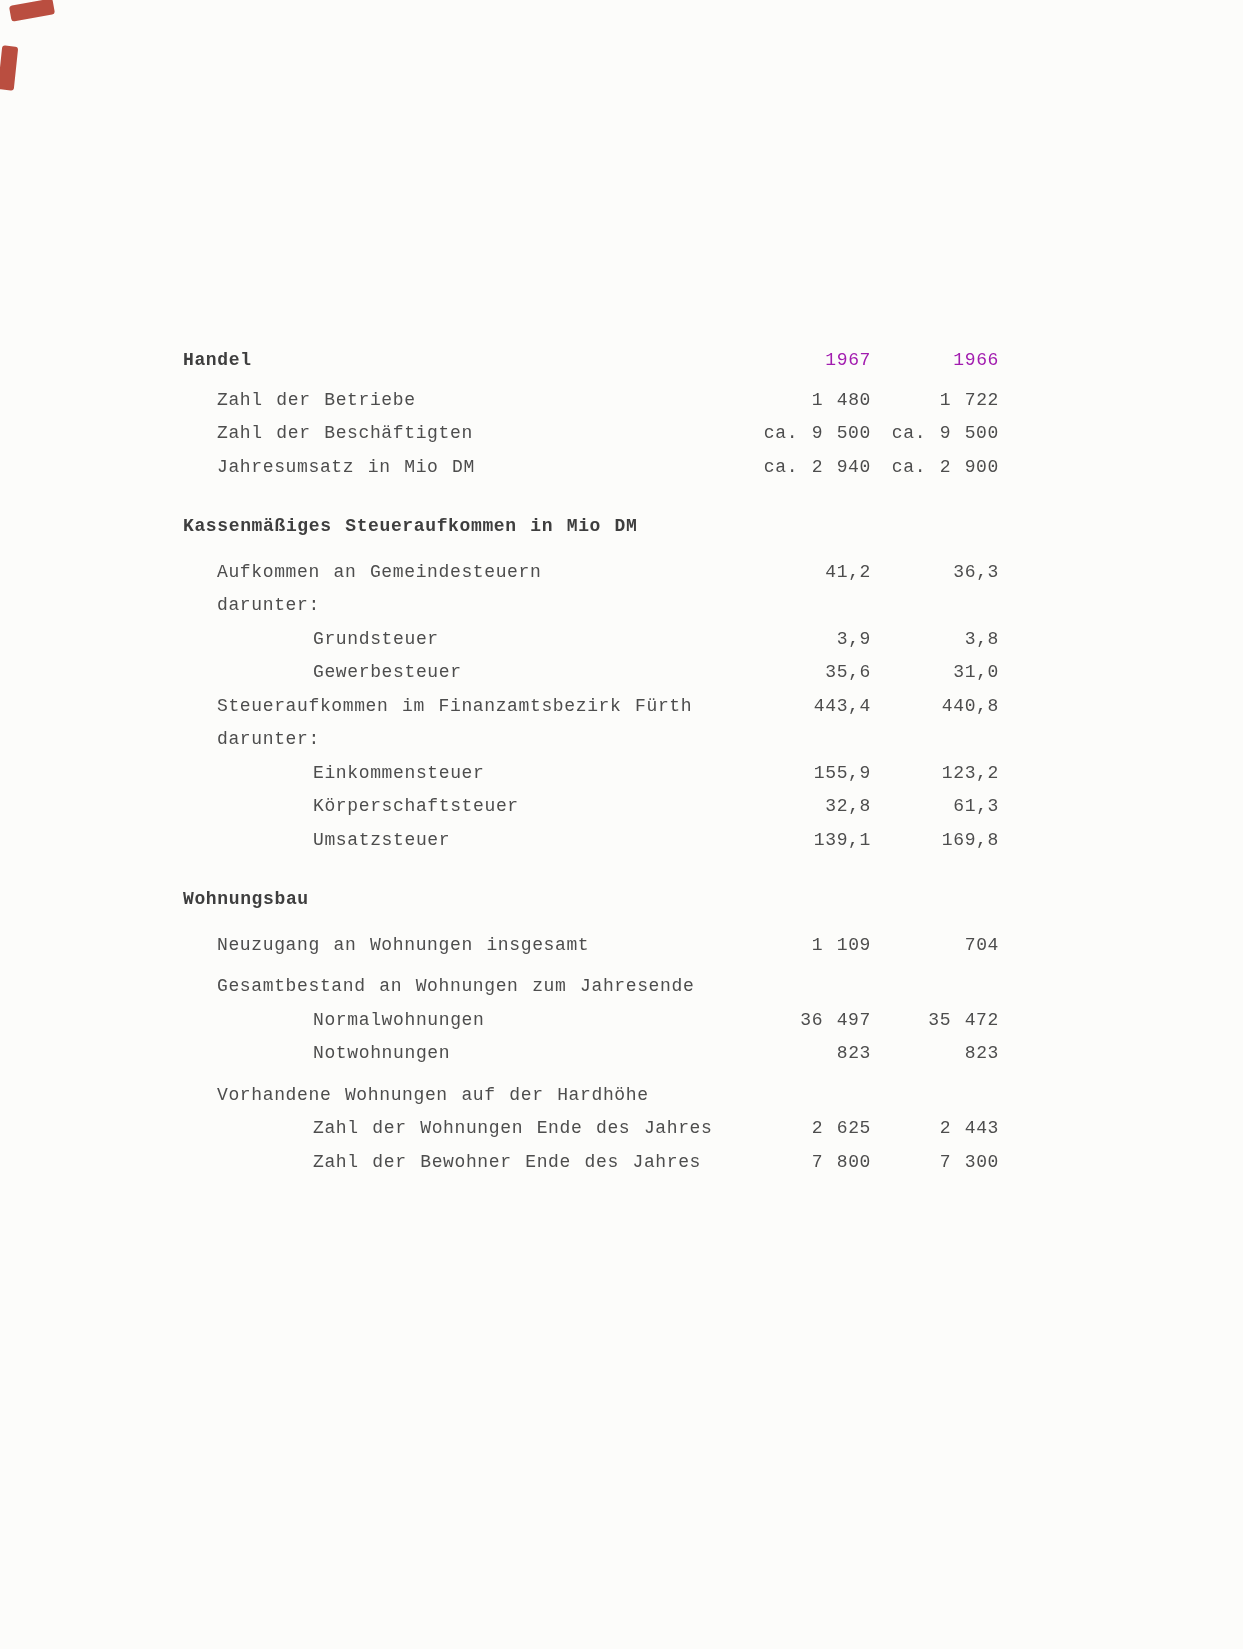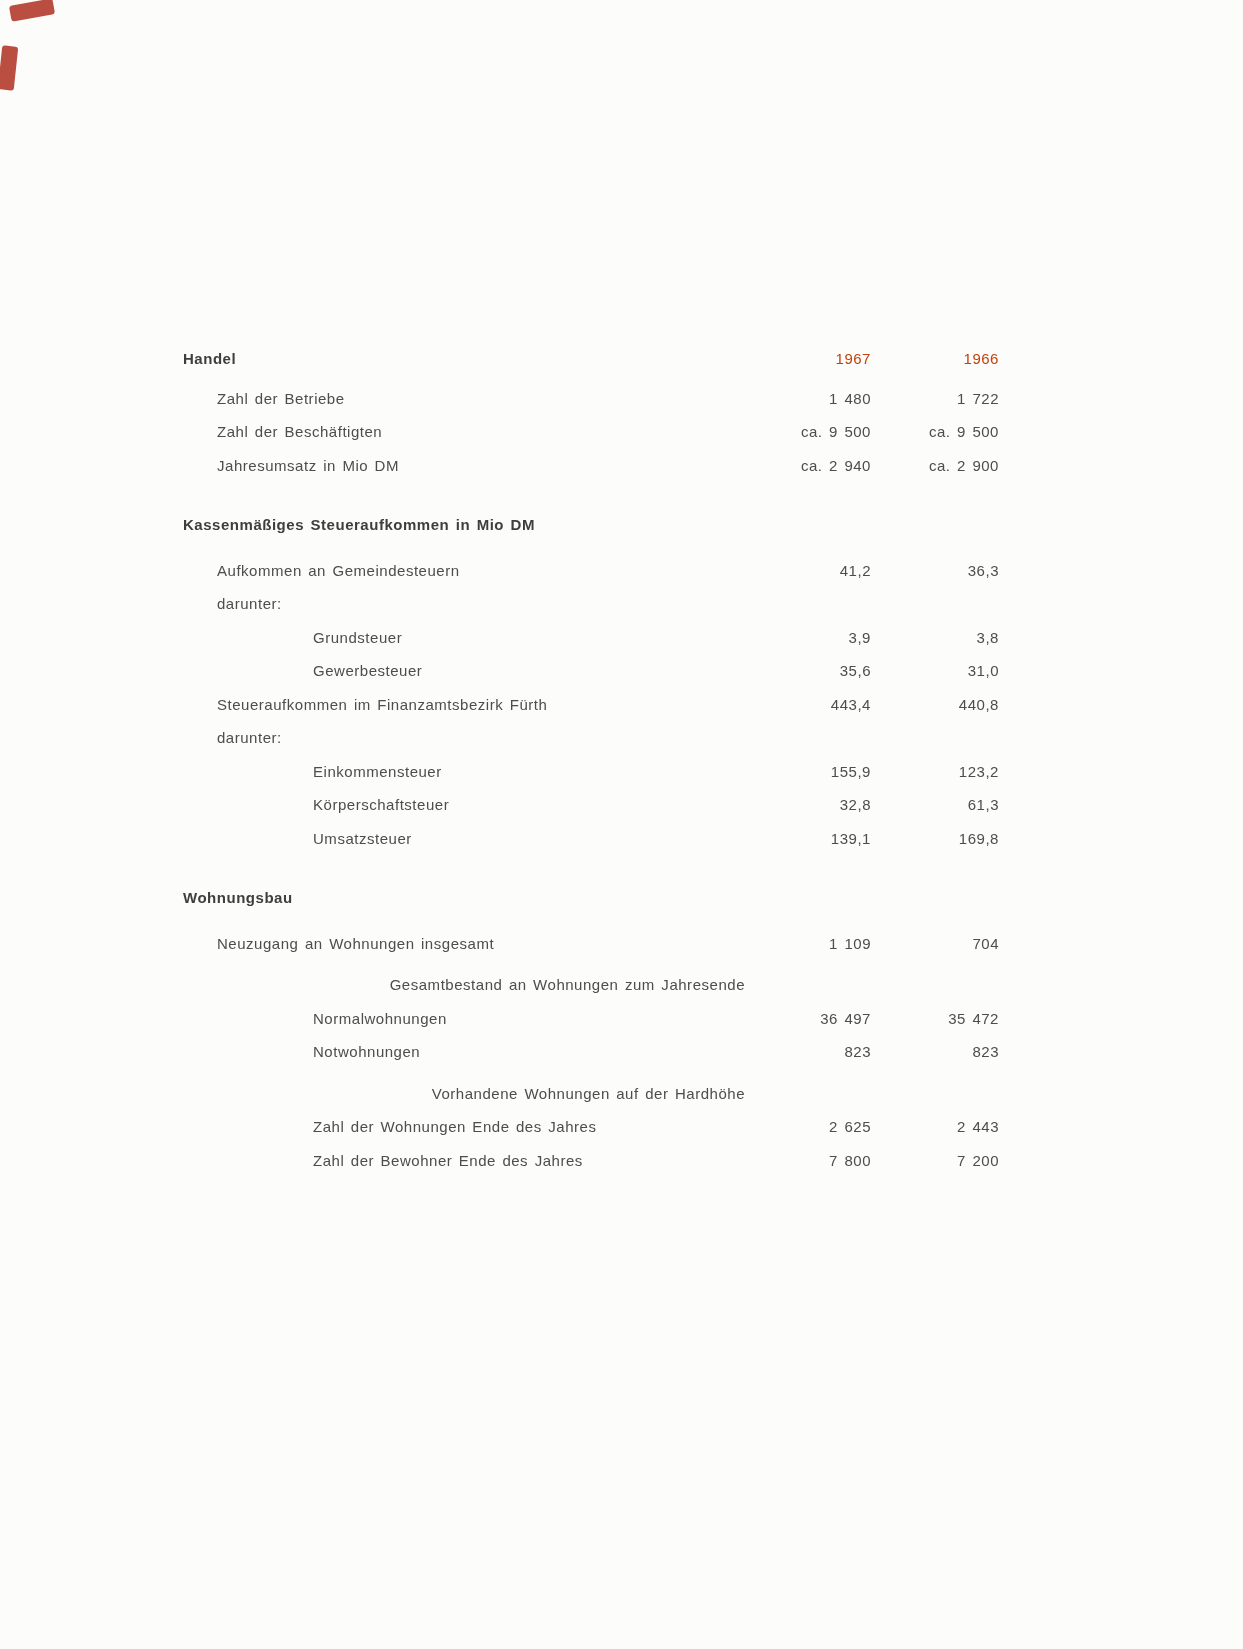--- a/index.html
+++ b/index.html
@@ -22,50 +22,51 @@
     position: absolute;
     left: 183px;
     top: 350px;
     width: 816px;
   }
   .row {
     display: grid;
     grid-template-columns: 1fr 118px 128px;
     align-items: baseline;
     min-height: 33.5px;
-    font-size: 15px;
+    font-size: 18px;
     letter-spacing: 0.035em;
     color: #4d4d4d;
     word-spacing: 0.12em;
+    font-family: Liberation Mono, monospace;
   }
   .row .label {
     padding-right: 8px;
   }
   .row.item .label {
     padding-left: 34px;
   }
   .row.subitem .label {
     padding-left: 130px;
   }
   .row.section .label,
   .row.header .label {
     font-weight: bold;
     color: #3e3e3e;
     padding-left: 0;
   }
   .row.header .val {
-    color: #c2410c;
+    color: #a21caf;
   }
   .val {
     text-align: right;
     white-space: pre;
     font-variant-numeric: tabular-nums;
   }
   .gap-sm  { margin-top: 6px; }
-  .gap-sm2 { margin-top: 8px; text-align: right; }
+  .gap-sm2 { margin-top: 8px; }
   .gap-md  { margin-top: 12px; }
   .gap-lg  { margin-top: 26px; }
 
   
   .scan-mark {
     position: absolute;
     opacity: 0.9;
   }
   .scan-mark.m1 {
     left: 10px;
@@ -192,16 +193,16 @@
         <span class="val"></span>
       </div>
       <div class="row subitem">
         <span class="label">Zahl der Wohnungen Ende des Jahres</span>
         <span class="val">2 625</span>
         <span class="val">2 443</span>
       </div>
       <div class="row subitem">
         <span class="label">Zahl der Bewohner Ende des Jahres</span>
         <span class="val">7 800</span>
-        <span class="val">7 200</span>
+        <span class="val">7 300</span>
       </div>
     </div>
 </div>
 
 </body></html>

